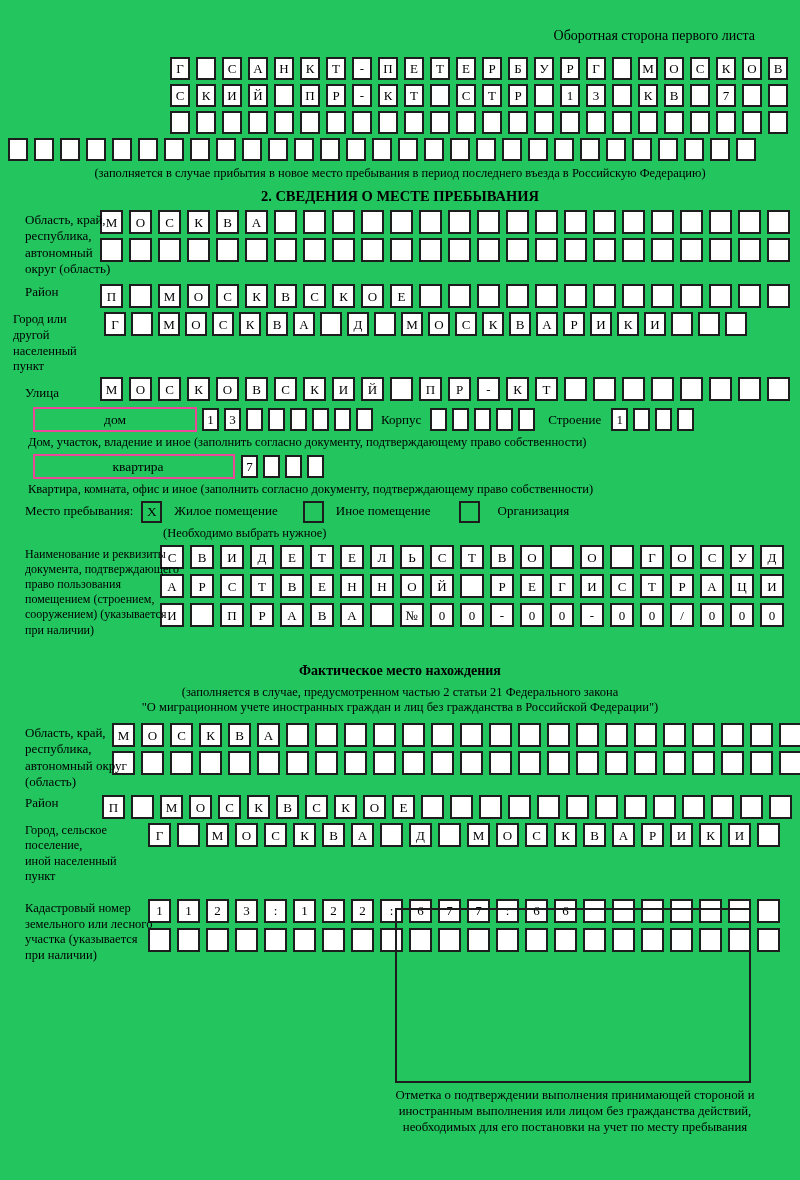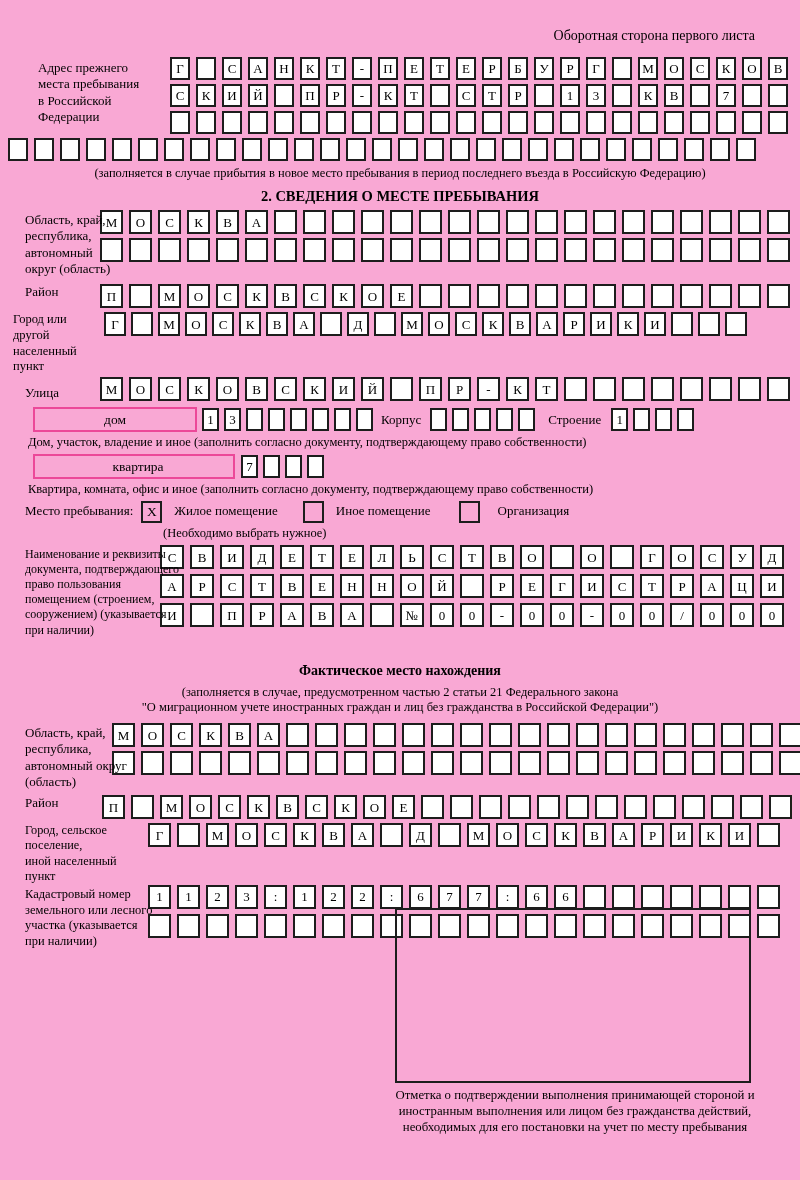--- a/index.html
+++ b/index.html
@@ -1,17 +1,17 @@
 <!DOCTYPE html>
 <html><head>
 <meta charset="utf-8">
 <style>
   html,body{margin:0;padding:0;background:#fff;}
   .page{
-    position:relative;width:800px;height:1180px;background:#f9a8d4;color:#000;
+    position:relative;width:800px;height:1180px;background:#22c55e;color:#000;
     font-family:"Liberation Serif","DejaVu Serif",serif;font-size:13px;overflow:hidden;
   }
   .side-note{padding:28px 45px 0 0;text-align:right;font-size:14px;}
   
   .cg{display:flex;}
   .cg .cell{box-sizing:border-box;flex:none;height:23px;border:2px solid #1d1d1d;background:#fff;
     display:flex;align-items:center;justify-content:center;font-size:13px;line-height:1;}
   .cg-a .cell{width:20px;margin-right:6px;}
   .cg-b .cell{width:23px;margin-right:6px;height:24px;}
   .cg-c .cell{width:22px;margin-right:5px;height:24px;}
@@ -27,39 +27,35 @@
   .wbox{box-sizing:border-box;border:2px solid #ec4899;height:25px;flex:none;
     display:flex;align-items:center;justify-content:center;font-size:13.5px;}
   .cb{box-sizing:border-box;width:21px;height:22px;flex:none;border:2px solid #1d1d1d;
     display:flex;align-items:center;justify-content:center;font-size:13.5px;margin-top:-2px;}
   .f-prev{margin-top:13px;position:relative;}
   .f-prev .lbl{position:absolute;left:38px;top:3px;}
   .f-oblast{position:relative;min-height:68px;margin-top:5px;}
   .f-oblast .lbl{position:absolute;left:25px;top:2px;}
   .f-doc{position:relative;min-height:100px;margin-top:4px;}
   .f-doc .lbl{position:absolute;left:25px;top:2px;font-size:12px;}
-  .f-kad{position:relative;min-height:56px;}
+  .f-kad{position:relative;margin-top:14px;min-height:56px;}
   .f-kad .lbl{position:absolute;left:25px;top:2px;font-size:12.5px;}
   .stamp-box{position:absolute;left:395px;top:908px;width:356px;height:175px;
     border:2px solid #1d1d1d;box-sizing:border-box;}
   .stamp-cap{position:absolute;left:373px;top:1088px;width:404px;text-align:center;
     font-size:12.8px;line-height:1.25;}
 </style>
 </head>
 <body>
 
 <div class="page">
 
   <div class="side-note">Оборотная сторона первого листа</div>
 
   <div class="f-prev">
-    <div class="lbl">Адрес прежнего
-места пребывания
-в Российской
-Федерации</div>
     <div class="rows" style="margin-left:170px;">
       <div class="cg cg-a">
           <span class="cell">Г</span>
           <span class="cell"></span>
           <span class="cell">С</span>
           <span class="cell">А</span>
           <span class="cell">Н</span>
           <span class="cell">К</span>
           <span class="cell">Т</span>
           <span class="cell">-</span>

